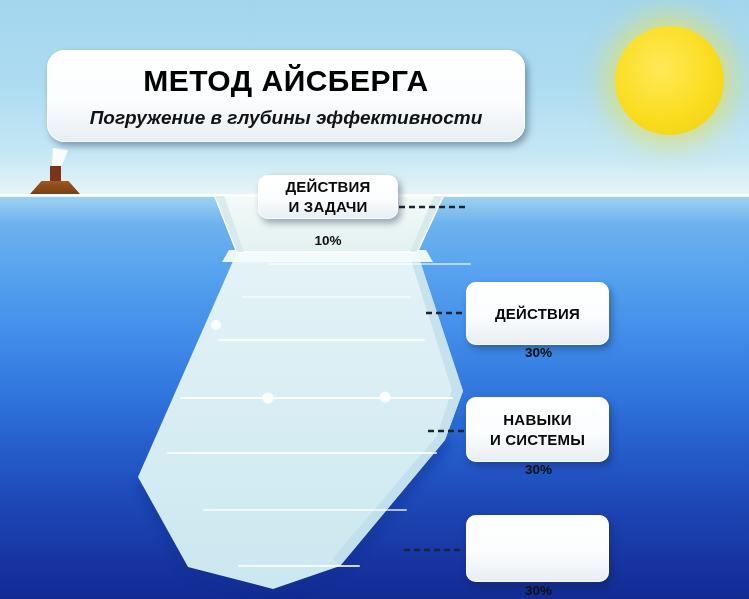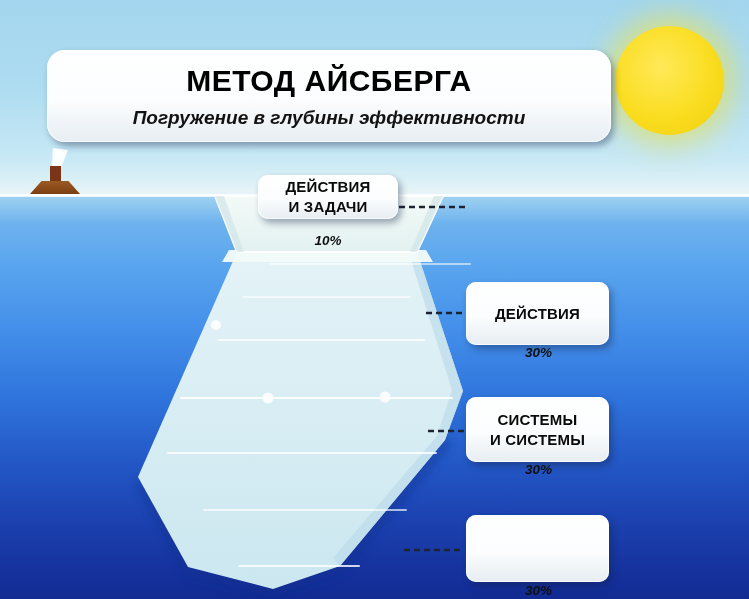--- a/index.html
+++ b/index.html
@@ -49,30 +49,30 @@
   
   .card {
     position:absolute;
     background:linear-gradient(180deg,#ffffff 0%,#fbfdfe 55%,#e7edf2 100%);
     border-radius:10px;
     box-shadow:3px 4px 7px rgba(20,35,70,0.40), inset 0 0 0 1px rgba(255,255,255,0.7);
     display:flex; flex-direction:column; justify-content:center; align-items:center;
     text-align:center;
   }
   .card .ln { font-weight:bold; font-size:15px; color:#0a0a0a; line-height:1.32; letter-spacing:0.2px; }
-  .title-card { left:47px; top:50px; width:564px; height:92px; border-radius:18px; }
+  .title-card { left:47px; top:50px; width:478px; height:92px; border-radius:18px; }
   .title    { font-size:30px; font-weight:bold; letter-spacing:0.5px; color:#000; }
   .subtitle { font-size:19px; font-style:italic; font-weight:bold; color:#121212; margin-top:9px; }
   .card-1 { left:258px; top:175px; width:140px; height:44px; }
   .card-2 { left:466px; top:282px; width:143px; height:63px; }
   .card-3 { left:466px; top:397px; width:143px; height:65px; }
   .card-4 { left:466px; top:515px; width:143px; height:67px; }
   .pct {
     position:absolute; width:140px; text-align:center;
-    font-size:13.5px; font-style:italic; font-weight:bold; color:#101010;
+    font-size:13.5px; font-weight:bold; color:#101010;
   }
   .pct-1 { left:258px; top:233px; }
   .pct-2 { left:467px; top:345px; width:143px; }
   .pct-3 { left:467px; top:462px; width:143px; }
   .pct-4 { left:467px; top:583px; width:143px; }
 </style>
 </head>
 <body>
 
 <div class="stage">
@@ -149,21 +149,21 @@
     <span class="ln">И ЗАДАЧИ</span>
   </div>
   <div class="pct pct-1">10%</div>
 
   <div class="card card-2">
     <span class="ln">ДЕЙСТВИЯ</span>
   </div>
   <div class="pct pct-2">30%</div>
 
   <div class="card card-3">
-    <span class="ln">СИСТЕМЫ</span>
+    <span class="ln">НАВЫКИ</span>
     <span class="ln">И СИСТЕМЫ</span>
   </div>
   <div class="pct pct-3">30%</div>
 
   <div class="card card-4">
   </div>
   <div class="pct pct-4">30%</div>
 
 </div>
 

